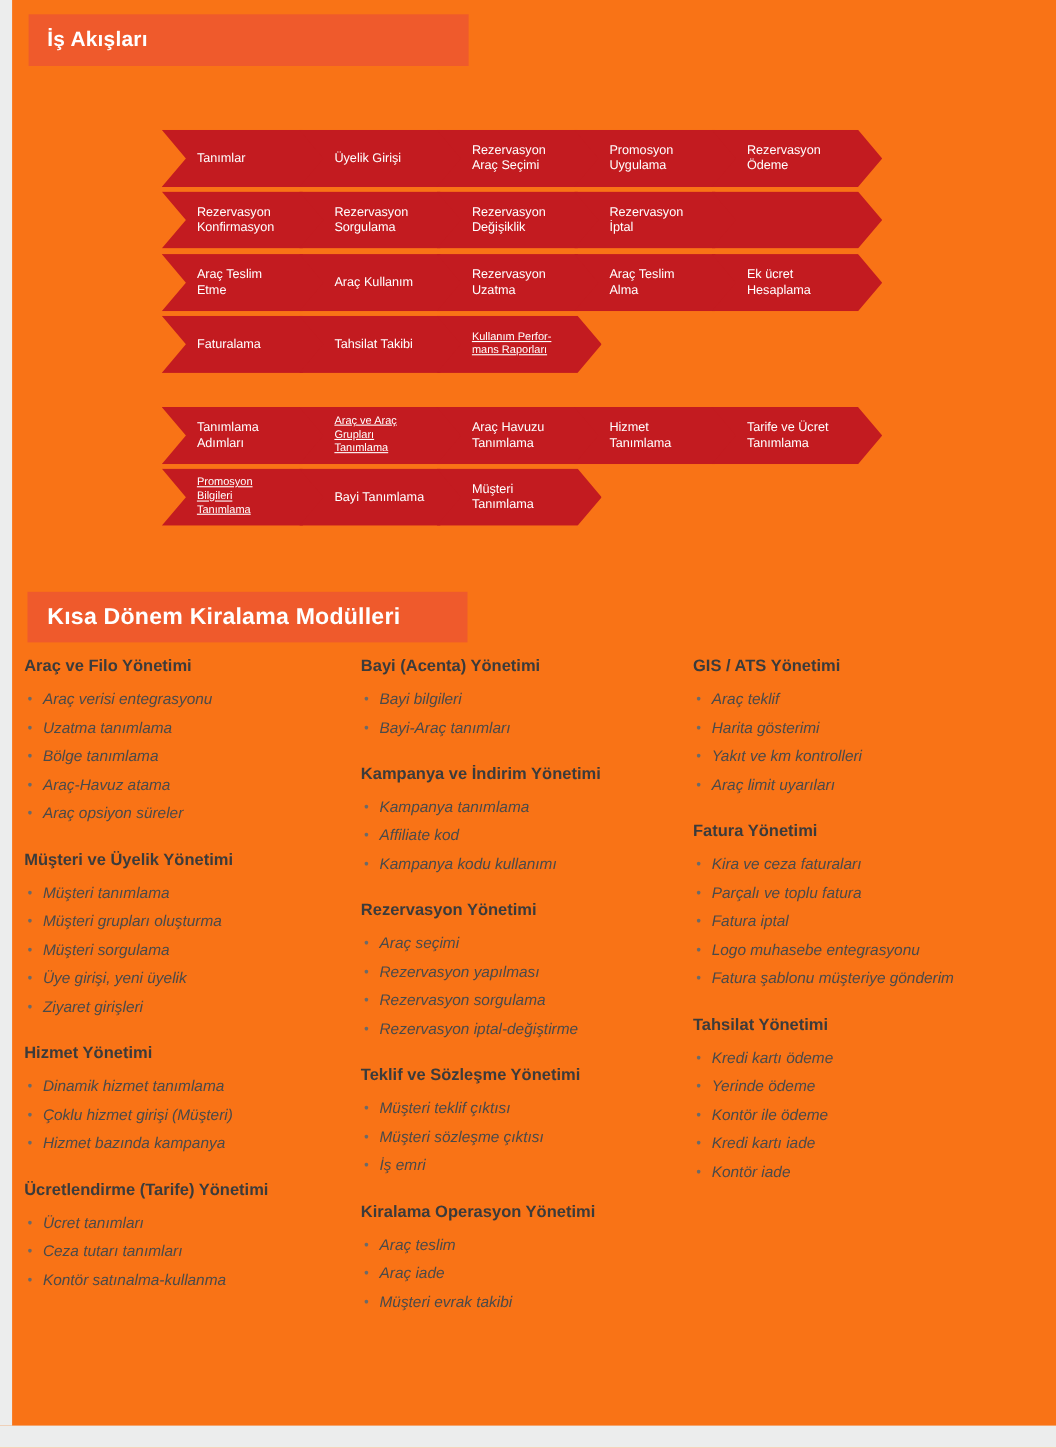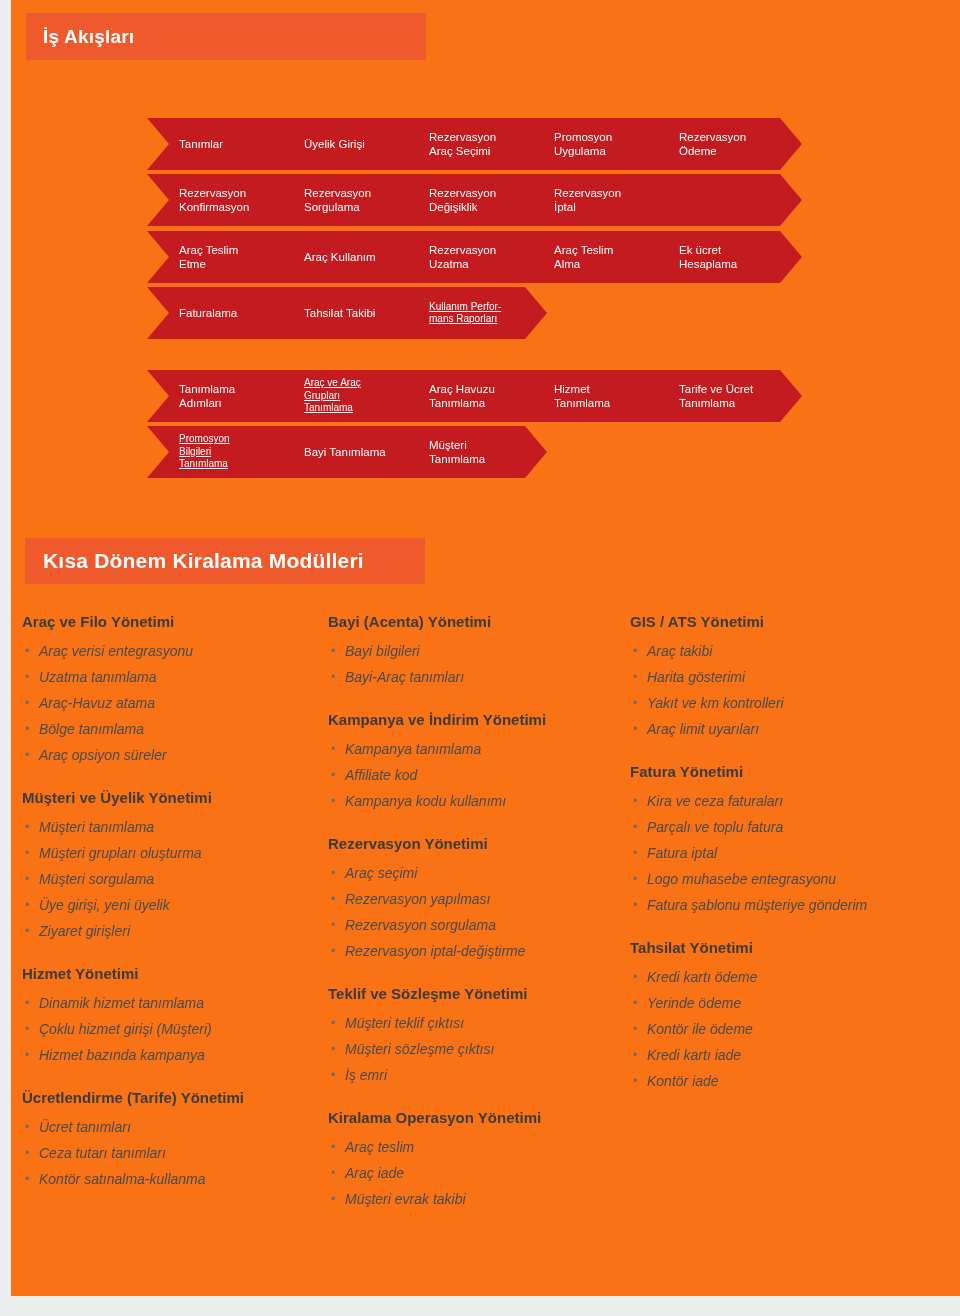--- a/index.html
+++ b/index.html
@@ -77,21 +77,20 @@
   #col-1 { left: 328px; width: 300px; }
   #col-2 { left: 630px; width: 320px; }
 
   .group { margin-bottom: 20px; }
   .group-title {
     font-size: 15px;
     font-weight: bold;
     color: #3b3b3b;
     margin-bottom: 6px;
     line-height: 20px;
-    margin-top: 16px;
   }
   .bullets { list-style: none; }
   .bullets li {
     font-size: 14px;
     color: #4a4a4a;
     line-height: 26px;
     padding-left: 17px;
     position: relative;
     white-space: nowrap;
     font-style: italic;
@@ -235,22 +234,22 @@
     <span class="banner-title">Kısa Dönem Kiralama Modülleri</span>
   </div>
 
   <div class="columns" id="module-columns">
       <div class="col" id="col-0">
         <div class="group">
           <div class="group-title">Araç ve Filo Yönetimi</div>
           <ul class="bullets">
             <li>Araç verisi entegrasyonu</li>
             <li>Uzatma tanımlama</li>
+            <li>Bölge tanımlama</li>
             <li>Araç-Havuz atama</li>
-            <li>Bölge tanımlama</li>
             <li>Araç opsiyon süreler</li>
           </ul>
         </div>
         <div class="group">
           <div class="group-title">Müşteri ve Üyelik Yönetimi</div>
           <ul class="bullets">
             <li>Müşteri tanımlama</li>
             <li>Müşteri grupları oluşturma</li>
             <li>Müşteri sorgulama</li>
             <li>Üye girişi, yeni üyelik</li>
@@ -313,21 +312,21 @@
             <li>Araç teslim</li>
             <li>Araç iade</li>
             <li>Müşteri evrak takibi</li>
           </ul>
         </div>
       </div>
       <div class="col" id="col-2">
         <div class="group">
           <div class="group-title">GIS / ATS Yönetimi</div>
           <ul class="bullets">
-            <li>Araç takibi</li>
+            <li>Araç teklif</li>
             <li>Harita gösterimi</li>
             <li>Yakıt ve km kontrolleri</li>
             <li>Araç limit uyarıları</li>
           </ul>
         </div>
         <div class="group">
           <div class="group-title">Fatura Yönetimi</div>
           <ul class="bullets">
             <li>Kira ve ceza faturaları</li>
             <li>Parçalı ve toplu fatura</li>

